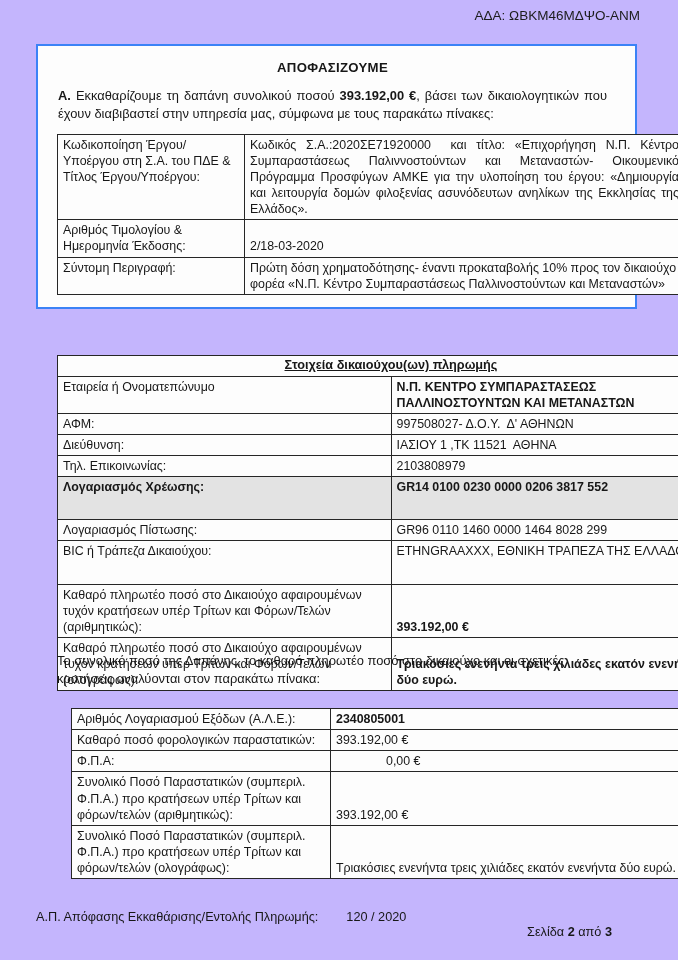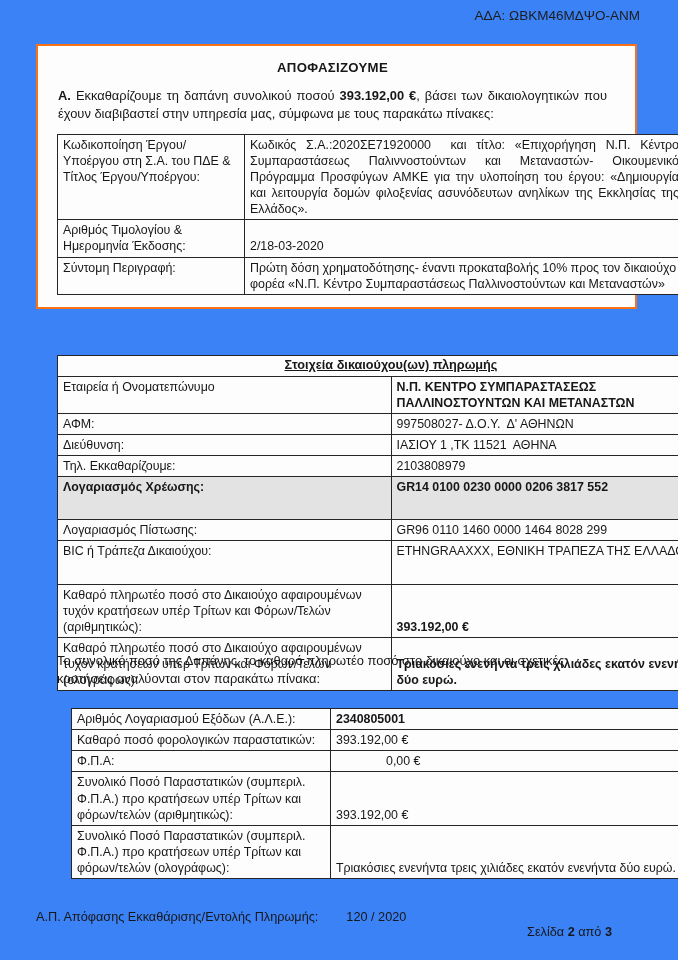--- a/index.html
+++ b/index.html
@@ -1,30 +1,30 @@
 <!DOCTYPE html>
 <html><head>
 <meta charset="utf-8">
 <style>
   html,body { margin:0; padding:0; background:#ffffff; }
   .page {
     position: relative;
     width: 678px; height: 960px;
-    background: #3b82f6;
+    background: #c4b5fd;
     font-family: "Liberation Sans", sans-serif;
     color: #171717;
     overflow: hidden;
   }
   .ada {
     position: absolute; top: 8px; right: 38px;
     font-size: 13.5px; color: #1d1d1d;
   }
   .decision-box {
     position: absolute; left: 36px; top: 44px; width: 589px;
-    border: 2px solid #f97316;
+    border: 2px solid #3b82f6;
     padding: 12px 8px 12px 0;
     background: #fdfdfd;
   }
   .decision-title {
     text-align: center; font-weight: bold; font-size: 13.2px;
     margin: 2px 0 12px 0; letter-spacing: .3px;
   }
   .decision-intro {
     margin: 0 20px 10px 20px;
     font-size: 12.9px; line-height: 1.42; text-align: justify;
@@ -112,21 +112,21 @@
     </tr>
     <tr>
       <td class="lbl">ΑΦΜ:</td>
       <td class="val">997508027- Δ.Ο.Υ.  Δ' ΑΘΗΝΩΝ</td>
     </tr>
     <tr>
       <td class="lbl">Διεύθυνση:</td>
       <td class="val">ΙΑΣΙΟΥ 1 ,ΤΚ 11521  ΑΘΗΝΑ</td>
     </tr>
     <tr>
-      <td class="lbl">Τηλ. Εκκαθαρίζουμε:</td>
+      <td class="lbl">Τηλ. Επικοινωνίας:</td>
       <td class="val">2103808979</td>
     </tr>
     <tr>
       <td class="lbl grey b pad-b-lg">Λογαριασμός Χρέωσης:</td>
       <td class="val grey b pad-b-lg">GR14 0100 0230 0000 0206 3817 552</td>
     </tr>
     <tr>
       <td class="lbl">Λογαριασμός Πίστωσης:</td>
       <td class="val">GR96 0110 1460 0000 1464 8028 299</td>
     </tr>

